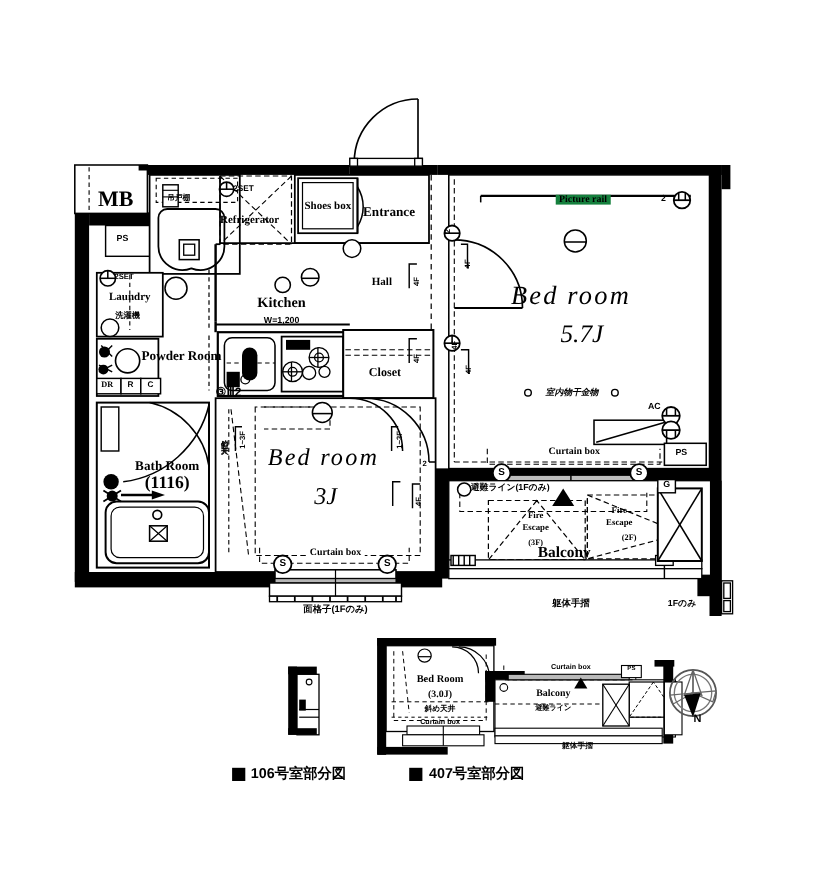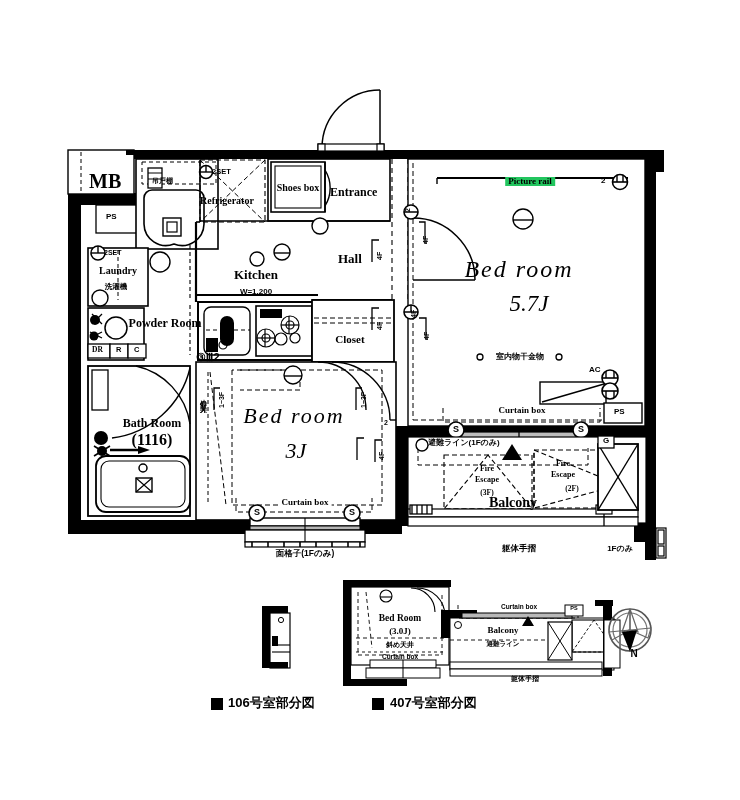--- a/index.html
+++ b/index.html
@@ -433,21 +433,21 @@
 
   <div class="lbl sans b" style="left:152px;top:177px;font-size:7px;">吊戸棚</div>
 
   <div class="lbl sans b" style="left:212px;top:168px;font-size:7.5px;">2SET</div>
   <div class="lbl serif b" style="left:200px;top:196px;font-size:10px;">Refrigerator</div>
 
   <div class="lbl serif b ctr" style="left:298px;top:183px;font-size:10px;">Shoes box</div>
 
   <div class="lbl serif b" style="left:330px;top:186px;font-size:12px;">Entrance</div>
 
-  <div class="lbl serif b" style="left:338px;top:252px;font-size:13px;">Hall</div>
+  <div class="lbl serif b" style="left:338px;top:252px;font-size:10px;">Hall</div>
 
   <div class="lbl serif b ctr" style="left:256px;top:268px;font-size:13px;">Kitchen</div>
   <div class="lbl sans b ctr" style="left:256px;top:288px;font-size:8px;text-align:right;">W=1,200</div>
 
   <div class="lbl sans b" style="left:104px;top:249px;font-size:7px;">2SET</div>
   <div class="lbl serif b ctr" style="left:118px;top:266px;font-size:10px;">Laundry</div>
   <div class="lbl sans b ctr" style="left:116px;top:283px;font-size:7.5px;">洗濯機</div>
 
   <div class="lbl serif b ctr" style="left:165px;top:317px;font-size:12px;">Powder Room</div>
 
@@ -461,23 +461,23 @@
   <div class="lbl serif b ctr" style="left:350px;top:334px;font-size:11px;">Closet</div>
 
   <div class="lbl sans b" style="left:196px;top:352px;font-size:11px;">③Ⅲ2</div>
 
   <div class="lbl serif ital ctr" style="left:294px;top:405px;font-size:22px;letter-spacing:2px;">Bed room</div>
   <div class="lbl serif ital ctr" style="left:296px;top:440px;font-size:22px;">3J</div>
 
   <div class="lbl serif ital ctr" style="left:519px;top:257px;font-size:24px;letter-spacing:2px;">Bed room</div>
   <div class="lbl serif ital ctr" style="left:529px;top:292px;font-size:23px;">5.7J</div>
 
-  <div class="lbl serif b ctr" style="left:530px;top:177px;font-size:9px;background:#22c55e;padding:0 3px;">Picture rail</div>
-
-  <div class="lbl sans b ctr" style="left:520px;top:353px;font-size:8px;">室内物干金物</div>
+  <div class="lbl serif b ctr" style="left:530px;top:177px;font-size:9px;background:#15803d;padding:0 3px;">Picture rail</div>
+
+  <div class="lbl sans b ctr" style="left:520px;top:353px;font-size:8px;font-style:italic;">室内物干金物</div>
 
   <div class="lbl sans b" style="left:589px;top:366px;font-size:8px;">AC</div>
 
   <div class="lbl sans b" style="left:601px;top:177px;font-size:8px;">2</div>
   <div class="lbl sans b rot" style="left:404px;top:212px;font-size:7px;">2</div>
   <div class="lbl sans b" style="left:384px;top:419px;font-size:7px;">2</div>
 
   <div class="lbl serif b ctr" style="left:522px;top:406px;font-size:9px;background:#fff;padding:0 3px;">Curtain box</div>
   <div class="lbl serif b ctr" style="left:305px;top:498px;font-size:9px;background:#fff;padding:0 3px;">Curtain box</div>
 

